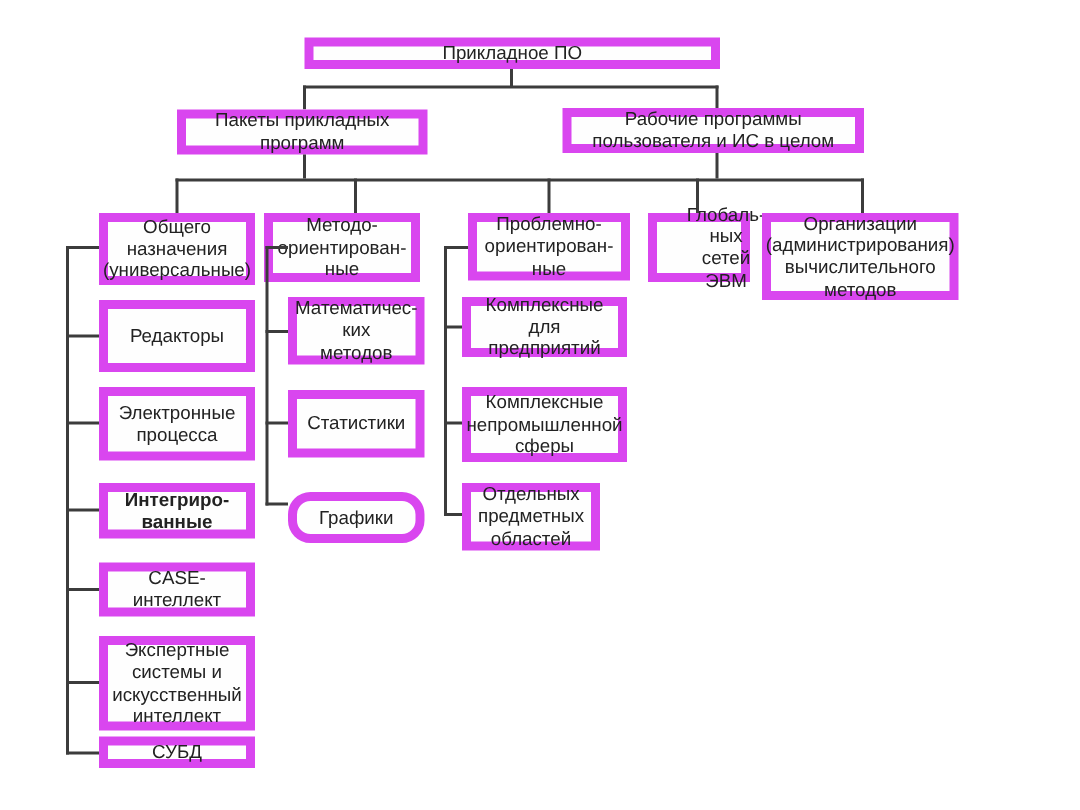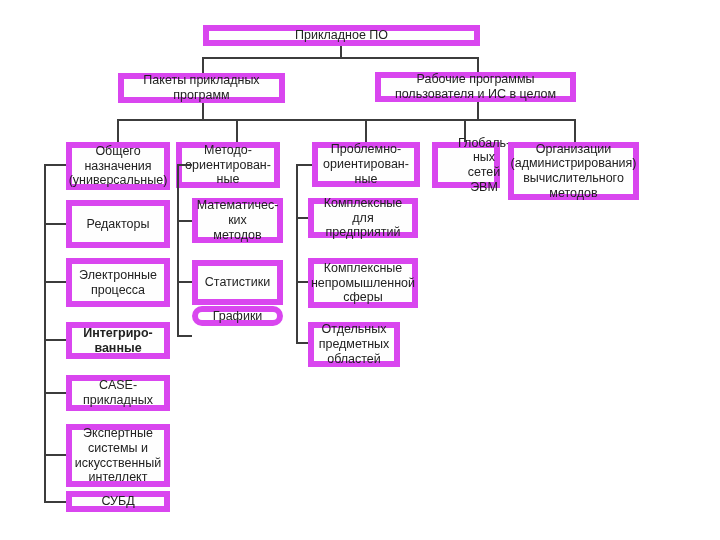--- a/index.html
+++ b/index.html
@@ -79,38 +79,38 @@
   <div class="hl" style="left:44px; top:392px; width:22px;"></div>
   <div class="hl" style="left:44px; top:454px; width:22px;"></div>
   <div class="hl" style="left:44px; top:501px; width:22px;"></div>
 
   <div class="box" style="left:66px; top:200px; width:104px; height:48px;">Редакторы</div>
   <div class="box" style="left:66px; top:258px; width:104px; height:49px;">Электронные
 процесса</div>
   <div class="box" style="left:66px; top:322px; width:104px; height:37px;font-weight:bold;">Интегриро-
 ванные</div>
   <div class="box" style="left:66px; top:375px; width:104px; height:36px;">CASE-
-прикладных</div>
+интеллект</div>
   <div class="box" style="left:66px; top:424px; width:104px; height:63px;">Экспертные
 системы и
 искусственный
 интеллект</div>
   <div class="box" style="left:66px; top:491px; width:104px; height:21px;">СУБД</div>
 
   <div class="vl" style="left:177px; top:164px; height:173px;"></div>
   <div class="hl" style="left:177px; top:164px; width:15px;"></div>
   <div class="hl" style="left:177px; top:220px; width:15px;"></div>
   <div class="hl" style="left:177px; top:281px; width:15px;"></div>
   <div class="hl" style="left:177px; top:335px; width:15px;"></div>
 
   <div class="box" style="left:192px; top:198px; width:91px; height:45px;">Математичес-
 ких
 методов</div>
   <div class="box" style="left:192px; top:260px; width:91px; height:45px;">Статистики</div>
-  <div class="box" style="left:192px; top:306px; width:91px; height:20px;border-radius:15px;">Графики</div>
+  <div class="box" style="left:192px; top:328px; width:91px; height:34px;border-radius:15px;">Графики</div>
 
   <div class="vl" style="left:296px; top:164px; height:180px;"></div>
   <div class="hl" style="left:296px; top:164px; width:16px;"></div>
   <div class="hl" style="left:296px; top:217px; width:16px;"></div>
   <div class="hl" style="left:296px; top:281px; width:16px;"></div>
   <div class="hl" style="left:296px; top:342px; width:16px;"></div>
 
   <div class="box" style="left:308px; top:198px; width:110px; height:40px;">Комплексные
 для предприятий</div>
   <div class="box" style="left:308px; top:258px; width:110px; height:50px;">Комплексные

